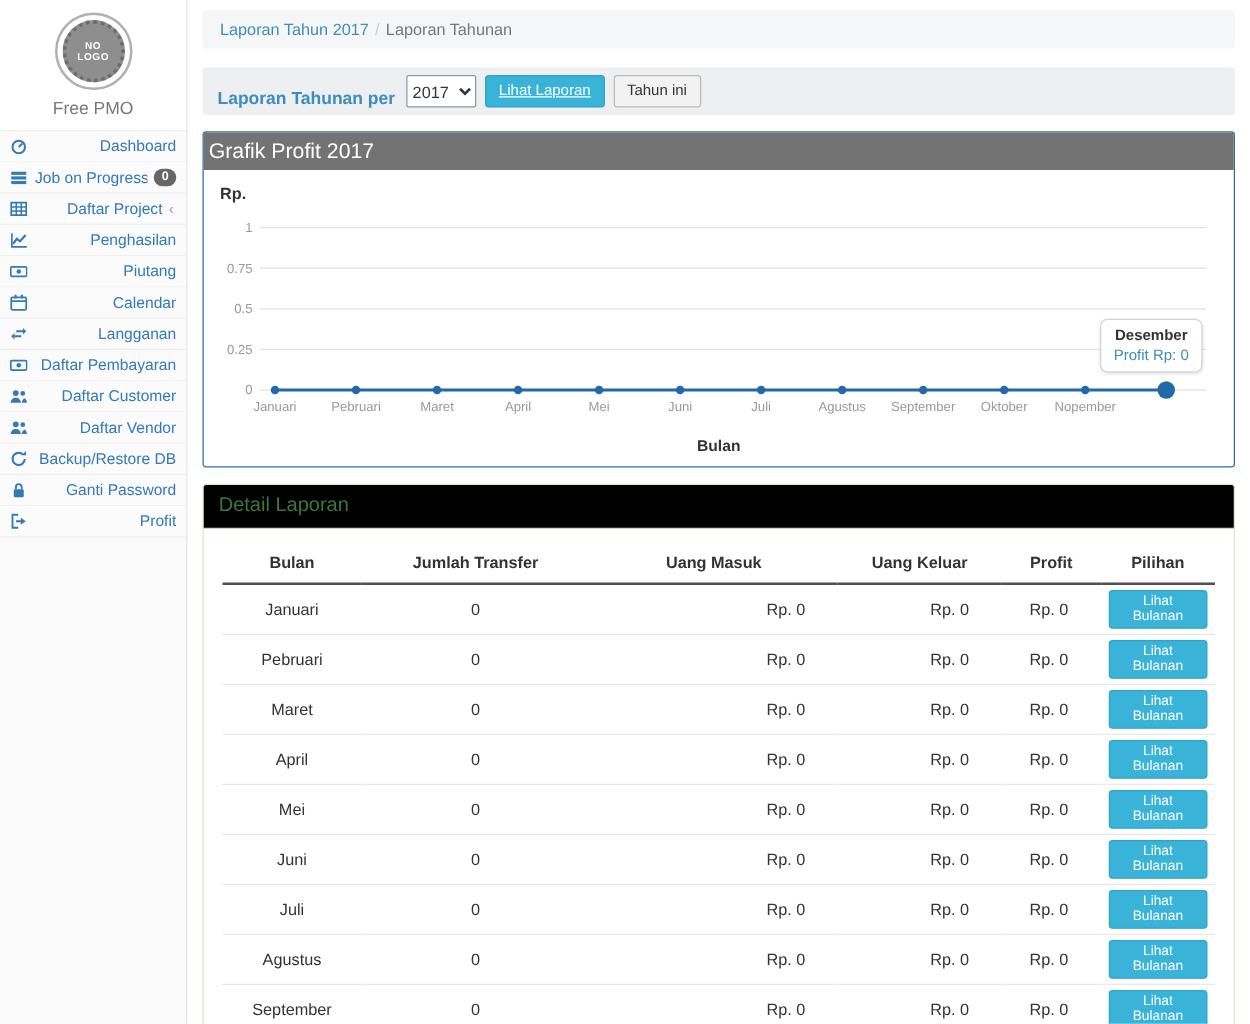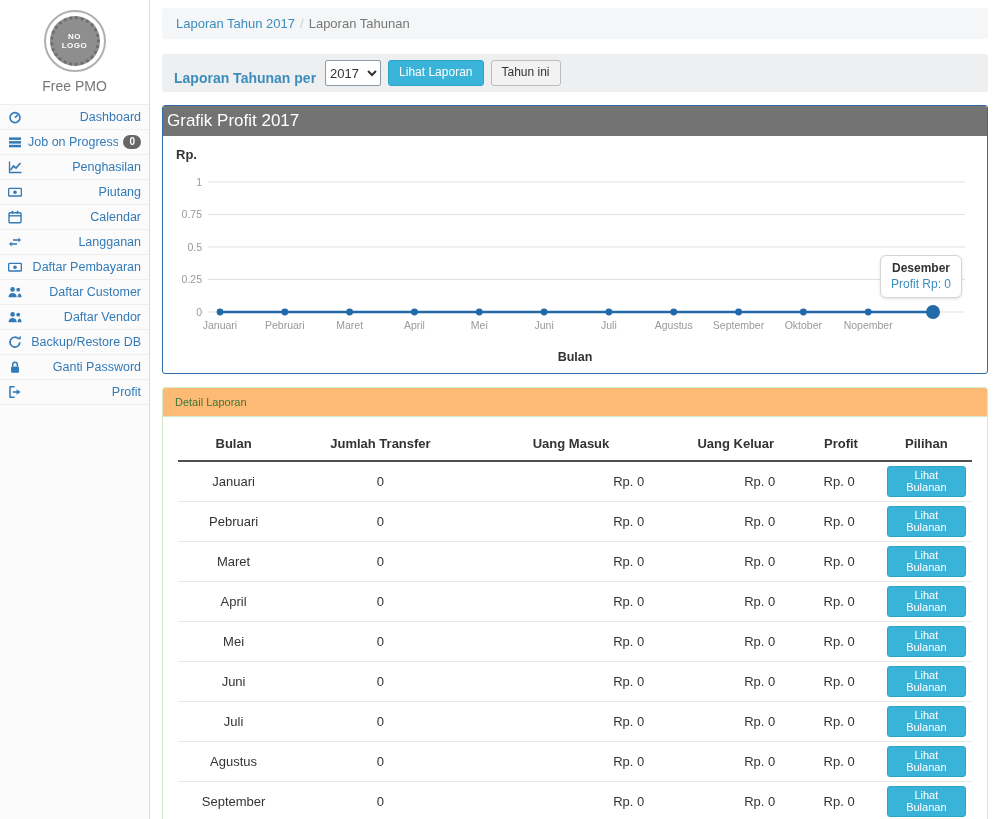--- a/index.html
+++ b/index.html
@@ -36,42 +36,42 @@
     color:#777; margin-bottom:15px; }
   .breadcrumb a { color:#3c8dbc;margin-top:28px; }
   .breadcrumb .sep { color:#ccc; margin:0 5px; }
 
   .toolbar { background:#eeeff0; border-radius:3px; padding:6px 12px; margin-bottom:13px;
     display:flex; align-items:flex-end; gap:7px; }
   .toolbar .tlabel { color:#3c8dbc; font-weight:bold; font-size:14px; margin-right:2px; }
   .year-select { height:26px; width:56px; font-size:13px; border:1px solid #8f9aa5;
     border-radius:2px; background:#fff; color:#333; }
   .btn { font-size:12px; border-radius:3px; padding:4px 10px; cursor:pointer; line-height:1.3; }
-  .btn-info { background:#39b4d8; border:1px solid #2da4c8; color:#fff; }
+  .btn-info { background:#39b4d8; border:1px solid #2da4c8; color:#fff;text-decoration:underline; }
   .btn-default { background:#f2f2f2; border:1px solid #bbb; color:#333; }
 
   
   .panel { border-radius:3px; margin-bottom:13px; background:#fff; }
   .panel-chart { border:1px solid #2f6da8; }
   .panel-chart .p-head { background:#737373; color:#fff; font-size:17px; padding:5px 4px;
     border-radius:2px 2px 0 0; }
   .chart-body { position:relative; height:237px; }
   .y-unit { position:absolute; top:11px; left:13px; font-weight:bold; font-size:13px; color:#333; }
   .chart-svg { position:absolute; top:28px; left:12px; }
   .x-unit { position:absolute; left:0; right:0; bottom:9px; text-align:center;
     font-weight:bold; font-size:12.5px; color:#333; }
   .tooltip { position:absolute; top:119px; right:25px; background:#fff; border:1px solid #d5d5d5;
     border-radius:6px; padding:5px 10px 6px; box-shadow:0 1px 3px rgba(0,0,0,0.12);
     text-align:center; z-index:2; }
   .tooltip .tt-title { font-size:12px; font-weight:bold; color:#333; margin-bottom:2px; }
   .tooltip .tt-val { font-size:12px; color:#3c8dbc; }
 
   
   .panel-success { border:1px solid #d6e9c6; }
-  .panel-success .p-head { background:#fdba74; color:#3c763d; font-size:11px; padding:8px 12px;
+  .panel-success .p-head { background:#000000; color:#3c763d; font-size:16px; padding:8px 12px;
     border-bottom:1px solid #d6e9c6; border-radius:2px 2px 0 0; }
   .p-body { padding:10px 15px 16px; }
   table.report { width:100%; border-collapse:collapse; }
   .report th { font-size:13px; color:#333; padding:9px 6px; border-bottom:2px solid #4f4f4f;
     text-align:center; font-weight:bold; }
   .report td { font-size:13px; color:#333; padding:4px 6px; border-bottom:1px solid #e8e8e8;
     text-align:center; height:24px; }
   .report td:nth-child(3), .report td:nth-child(4), .report td:nth-child(5)
     { text-align:right; padding-right:26px; }
   .col1{width:14%} .col2{width:23%} .col3{width:25%} .col4{width:16.5%} .col5{width:10%} .col6{width:11.5%}
@@ -106,20 +106,33 @@
         <a class="side-item" href="#">
           <span class="icn">
             <svg viewBox="0 0 14 14" width="14" height="14" fill="#337ab7">
               <rect x="1" y="2.4" width="12" height="2.5"></rect>
               <rect x="1" y="6.1" width="12" height="2.5"></rect>
               <rect x="1" y="9.8" width="12" height="2.5"></rect>
             </svg>
           </span>
           <span class="lbl">Job on Progress</span>
           <span class="badge-num">0</span>
+        </a>
+        <a class="side-item" href="#">
+          <span class="icn">
+            <svg viewBox="0 0 14 14" width="14" height="14" fill="#337ab7">
+              <path d="M1 2h12v10H1z" fill="none" stroke="#337ab7" stroke-width="1.4"></path>
+              <line x1="1" y1="5.6" x2="13" y2="5.6" stroke="#337ab7" stroke-width="1.2"></line>
+              <line x1="1" y1="8.8" x2="13" y2="8.8" stroke="#337ab7" stroke-width="1.2"></line>
+              <line x1="5" y1="2" x2="5" y2="12" stroke="#337ab7" stroke-width="1.2"></line>
+              <line x1="9" y1="2" x2="9" y2="12" stroke="#337ab7" stroke-width="1.2"></line>
+            </svg>
+          </span>
+          <span class="lbl">Daftar Project</span>
+          <span class="chev">‹</span>
         </a>
         <a class="side-item" href="#">
           <span class="icn">
             <svg viewBox="0 0 14 14" width="14" height="14" fill="#337ab7">
               <path d="M1.5 1.5v11h12" fill="none" stroke="#337ab7" stroke-width="1.3"></path>
               <path d="M2.5 10l3-4 2.5 2L12.5 3" fill="none" stroke="#337ab7" stroke-width="1.7"></path>
             </svg>
           </span>
           <span class="lbl">Penghasilan</span>
         </a>

